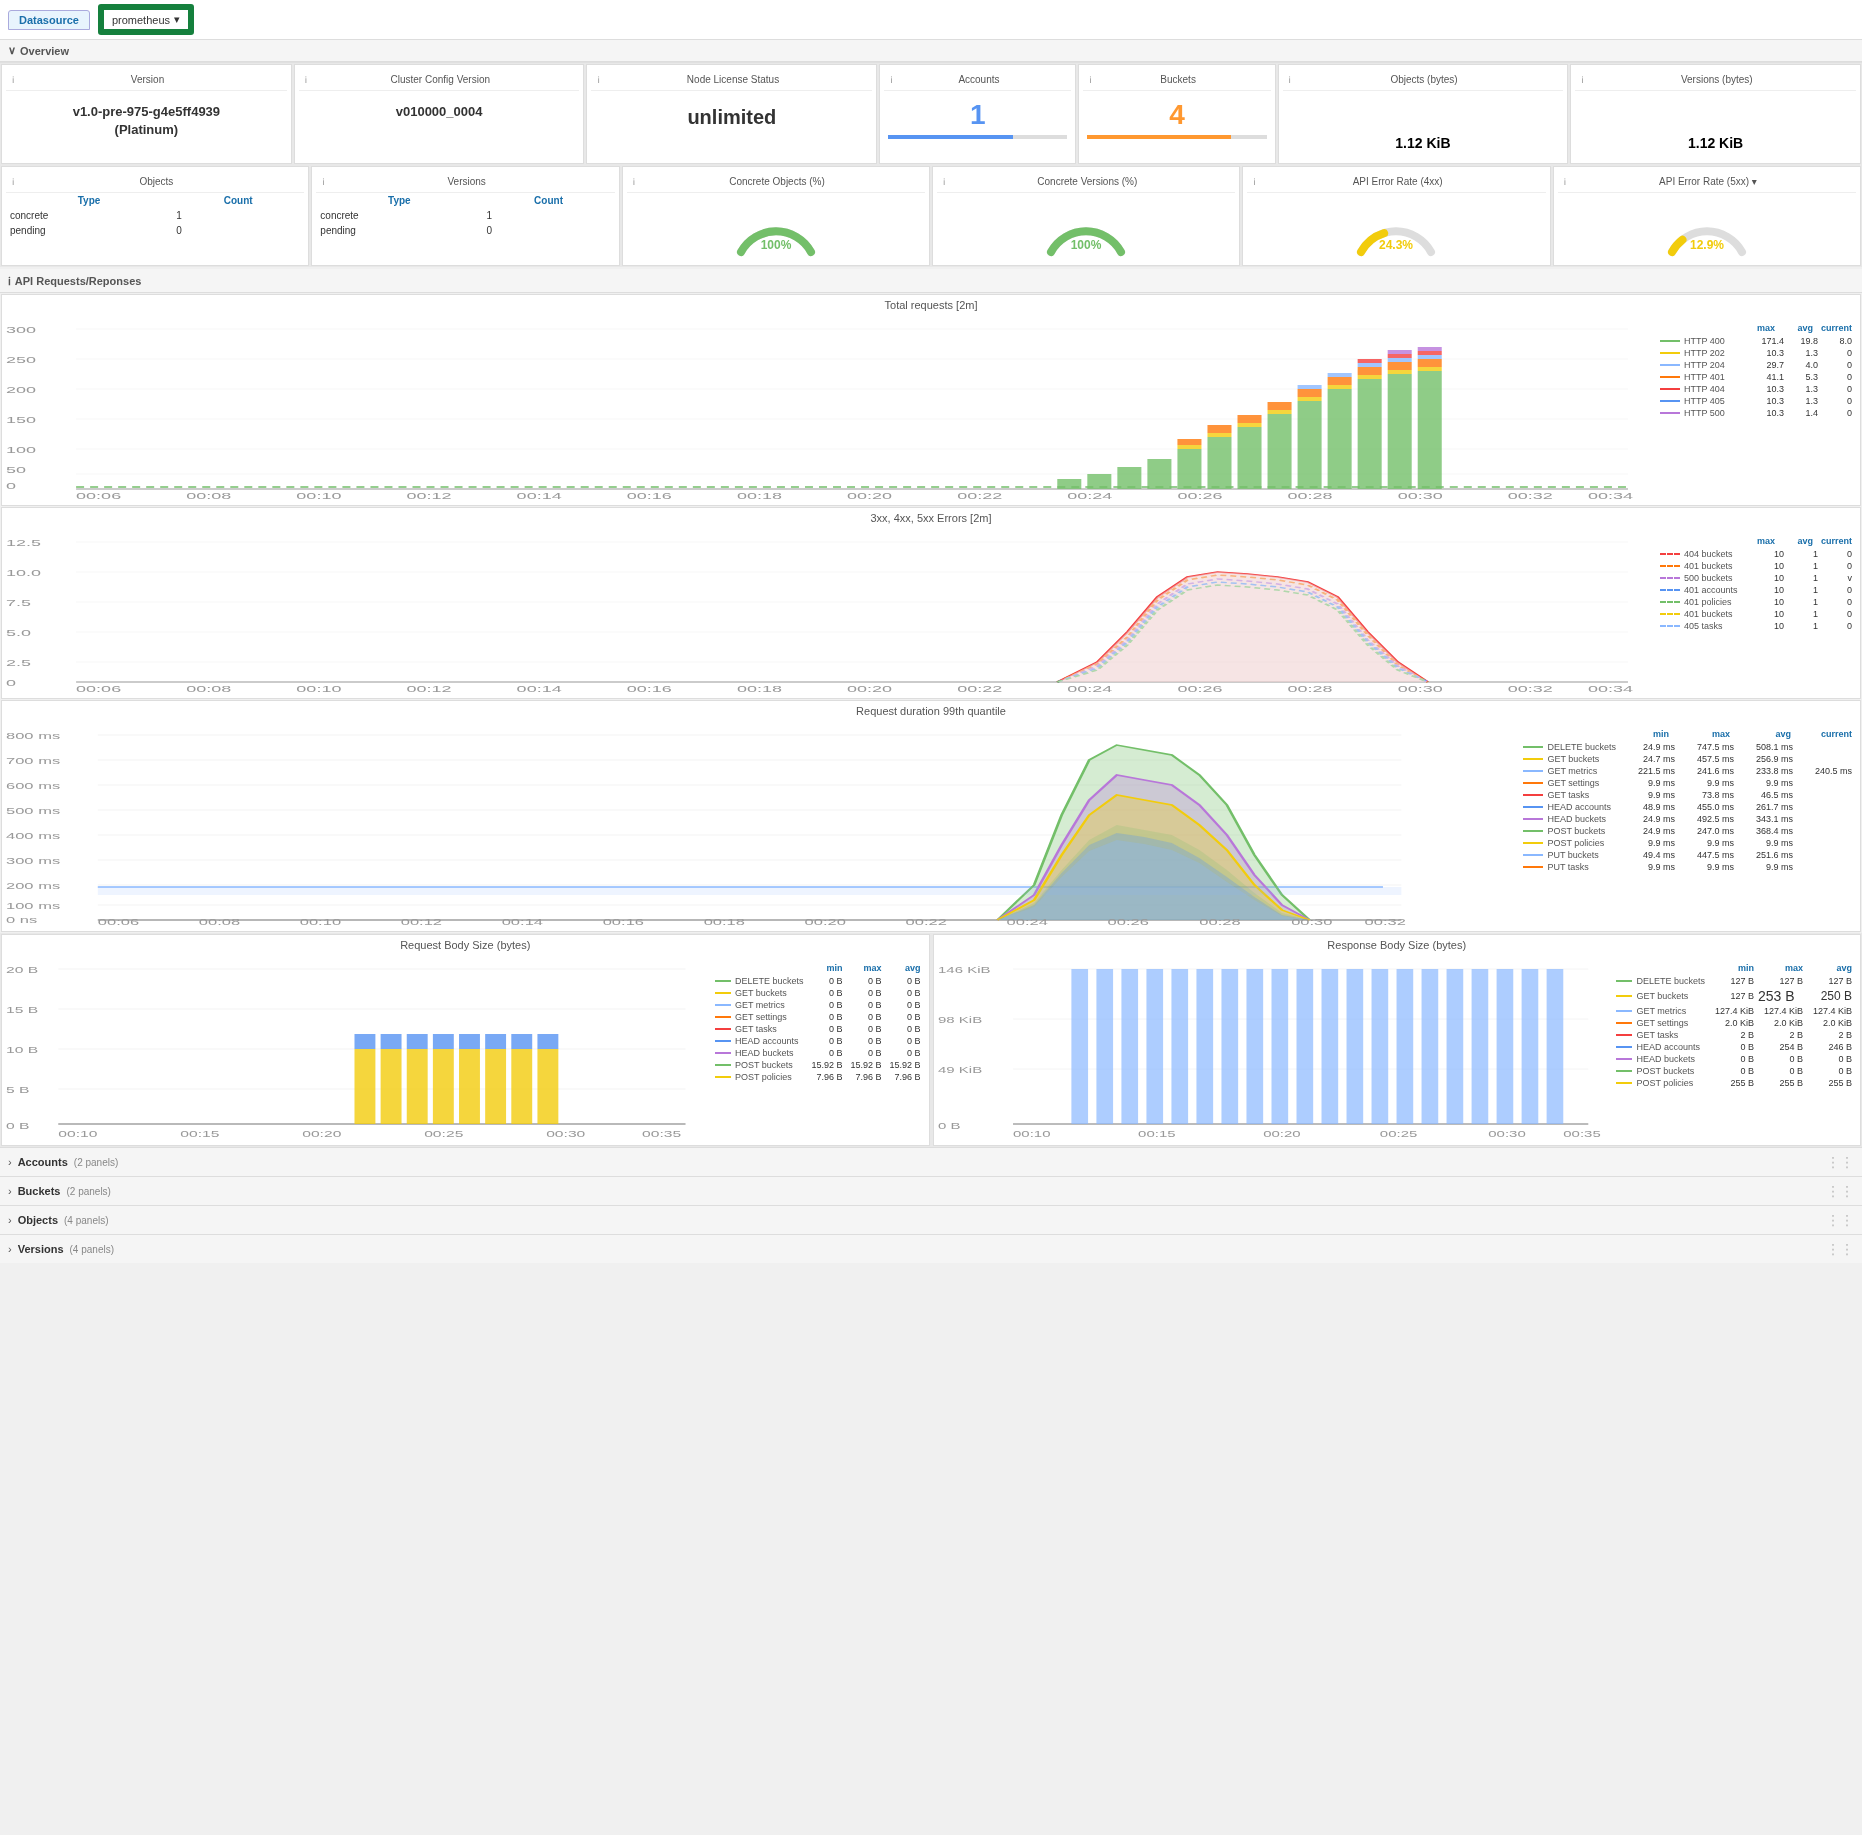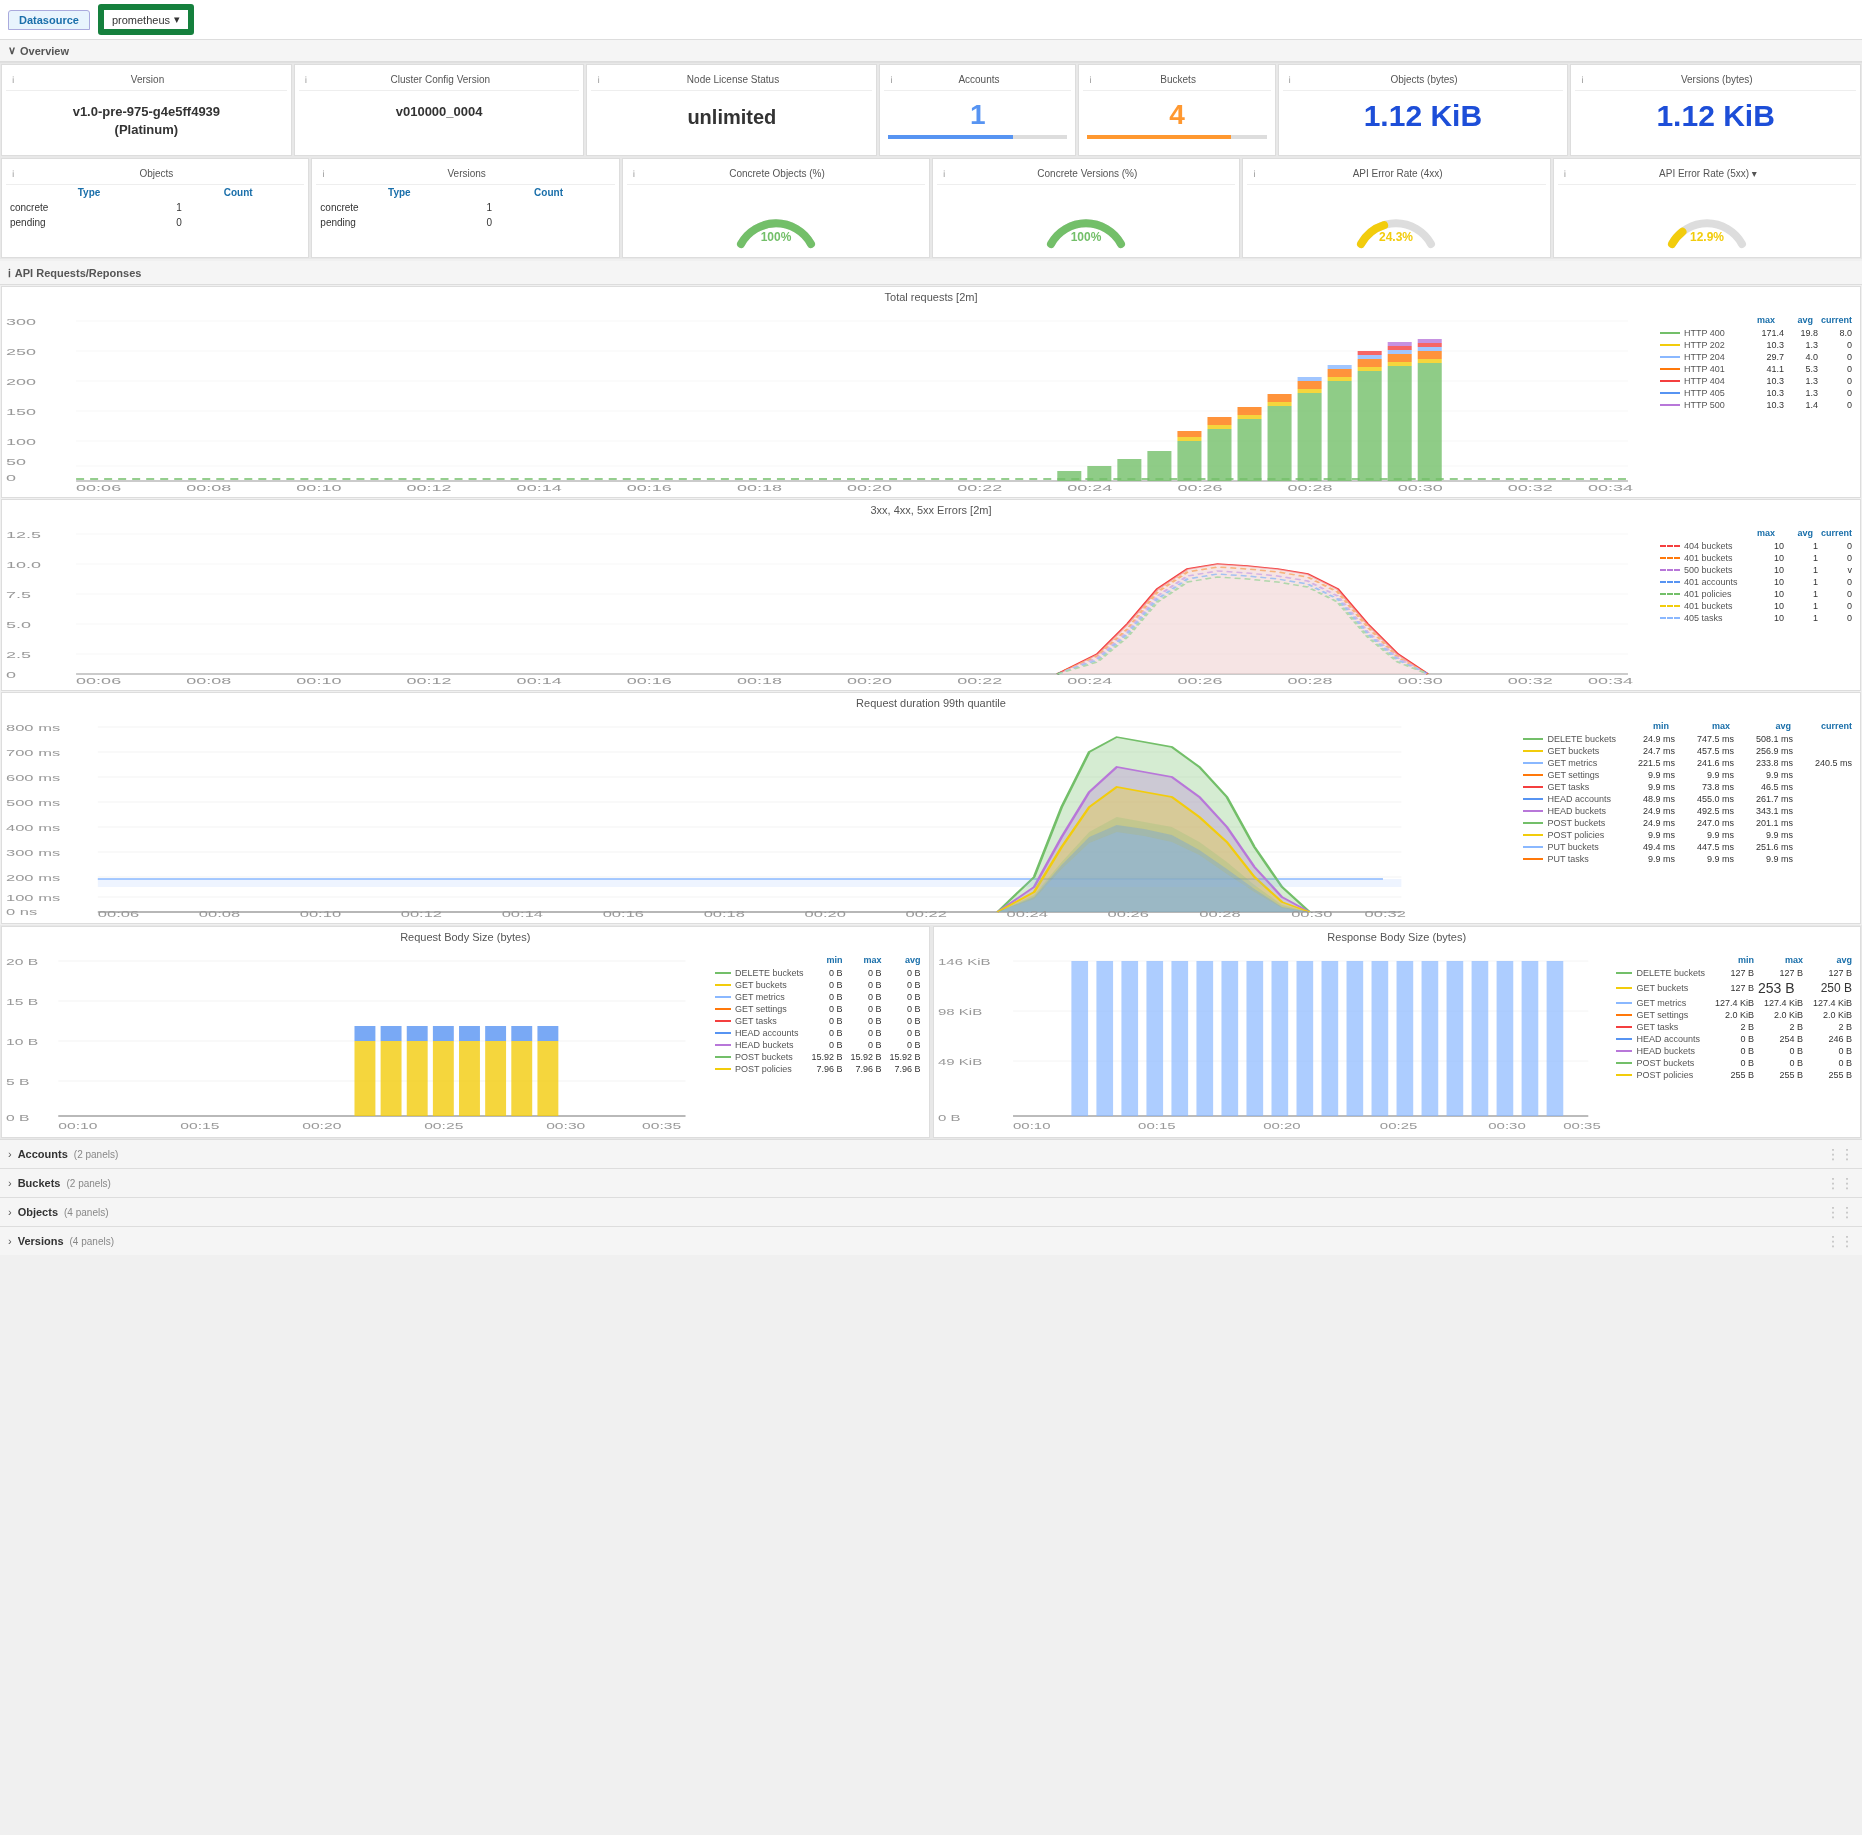--- a/index.html
+++ b/index.html
@@ -9,21 +9,21 @@
     .datasource-tab { background: #e8f4fd; border: 1px solid #aad; padding: 3px 10px; border-radius: 3px 3px 0 0; font-size: 11px; font-weight: bold; color: #1a6faa; }
     .prometheus-selector { background: #fff; border: 6px solid #15803d; padding: 3px 8px; border-radius: 3px; font-size: 11px; cursor: pointer; display: flex; align-items: center; gap: 4px; }
     
     .section-header { background: #f5f5f5; border-bottom: 1px solid #ddd; padding: 4px 8px; font-weight: bold; font-size: 11px; color: #555; cursor: pointer; display: flex; align-items: center; gap: 4px; }
     
     .panels-row { display: flex; gap: 0; background: #e8e8e8; }
     .panel { background: #fff; border: 1px solid #ddd; margin: 1px; flex: 1; min-width: 0; }
     .stat-value { font-size: 28px; font-weight: bold; }
     .stat-value.blue { color: #5794f2; }
     .stat-value.orange { color: #ff9830; }
-    .stat-value.dark { color: #1d4ed8; font-size: 30px; }
+    .stat-value.dark { color: #000000; font-size: 14px; margin-top: 36px; }
     .stat-bar { height: 4px; margin-top: 4px; }
     .stat-bar.blue-bar { background: linear-gradient(to right, #5794f2 70%, #ddd 70%); }
     .stat-bar.orange-bar { background: linear-gradient(to right, #ff9830 80%, #ddd 80%); }
     
     
     .version-value { font-size: 13px; font-weight: bold; text-align: center; color: #333; line-height: 1.4; }
     
     
     .mini-table { width: 100%; border-collapse: collapse; font-size: 10px; }
     .mini-table th { color: #1a6faa; font-weight: bold; padding: 2px 4px; }
@@ -639,21 +639,21 @@
         <span style="min-width:55px; text-align:right; color:#333;">24.9 ms</span>
         <span style="min-width:55px; text-align:right; color:#333;">492.5 ms</span>
         <span style="min-width:55px; text-align:right; color:#333;">343.1 ms</span>
         <span style="min-width:55px; text-align:right; color:#333;"></span>
       </div>
       <div class="legend-row">
         <div style="width:20px; height:2px; background:#73bf69; flex-shrink:0;"></div>
         <span class="legend-label">POST buckets</span>
         <span style="min-width:55px; text-align:right; color:#333;">24.9 ms</span>
         <span style="min-width:55px; text-align:right; color:#333;">247.0 ms</span>
-        <span style="min-width:55px; text-align:right; color:#333;">201.1 ms</span>
+        <span style="min-width:55px; text-align:right; color:#333;">368.4 ms</span>
         <span style="min-width:55px; text-align:right; color:#333;"></span>
       </div>
       <div class="legend-row">
         <div style="width:20px; height:2px; background:#f2cc0c; flex-shrink:0;"></div>
         <span class="legend-label">POST policies</span>
         <span style="min-width:55px; text-align:right; color:#333;">9.9 ms</span>
         <span style="min-width:55px; text-align:right; color:#333;">9.9 ms</span>
         <span style="min-width:55px; text-align:right; color:#333;">9.9 ms</span>
         <span style="min-width:55px; text-align:right; color:#333;"></span>
       </div>

